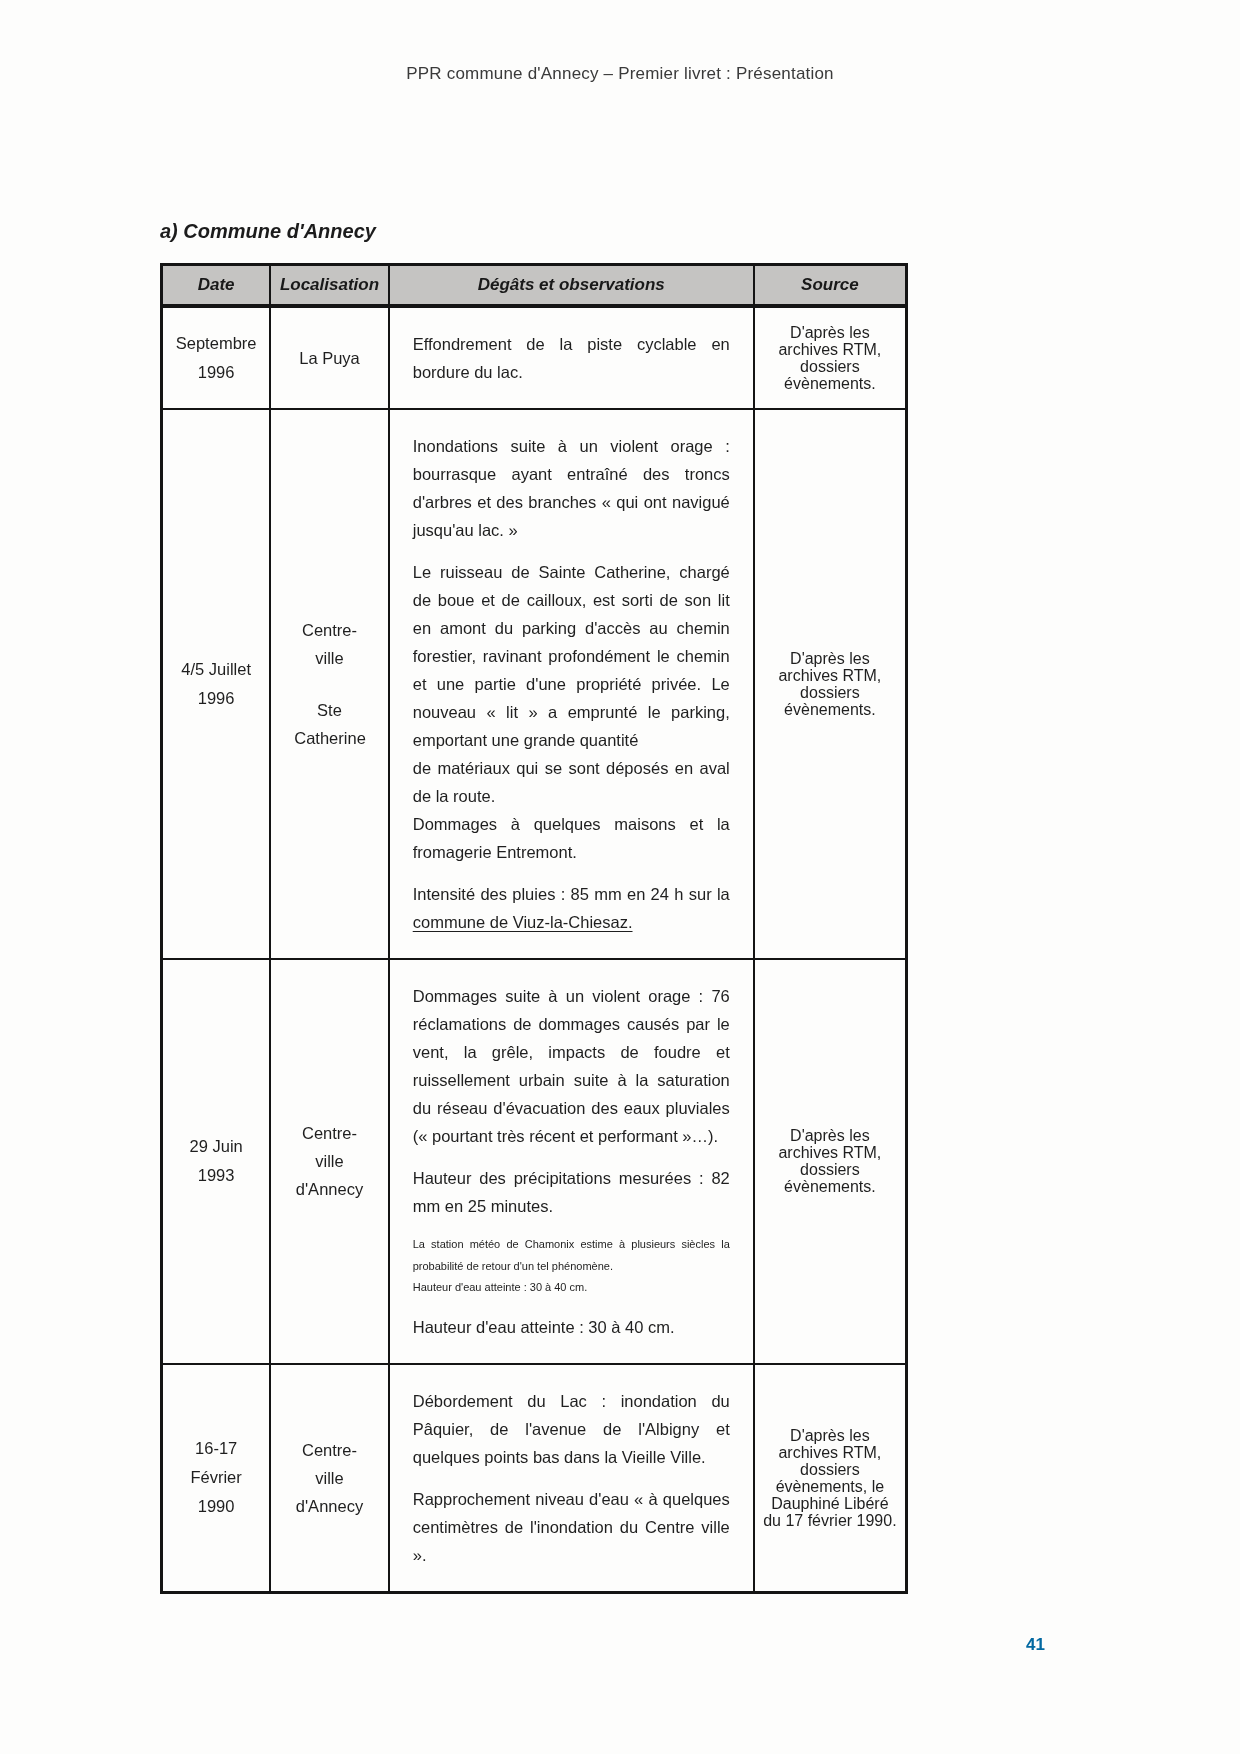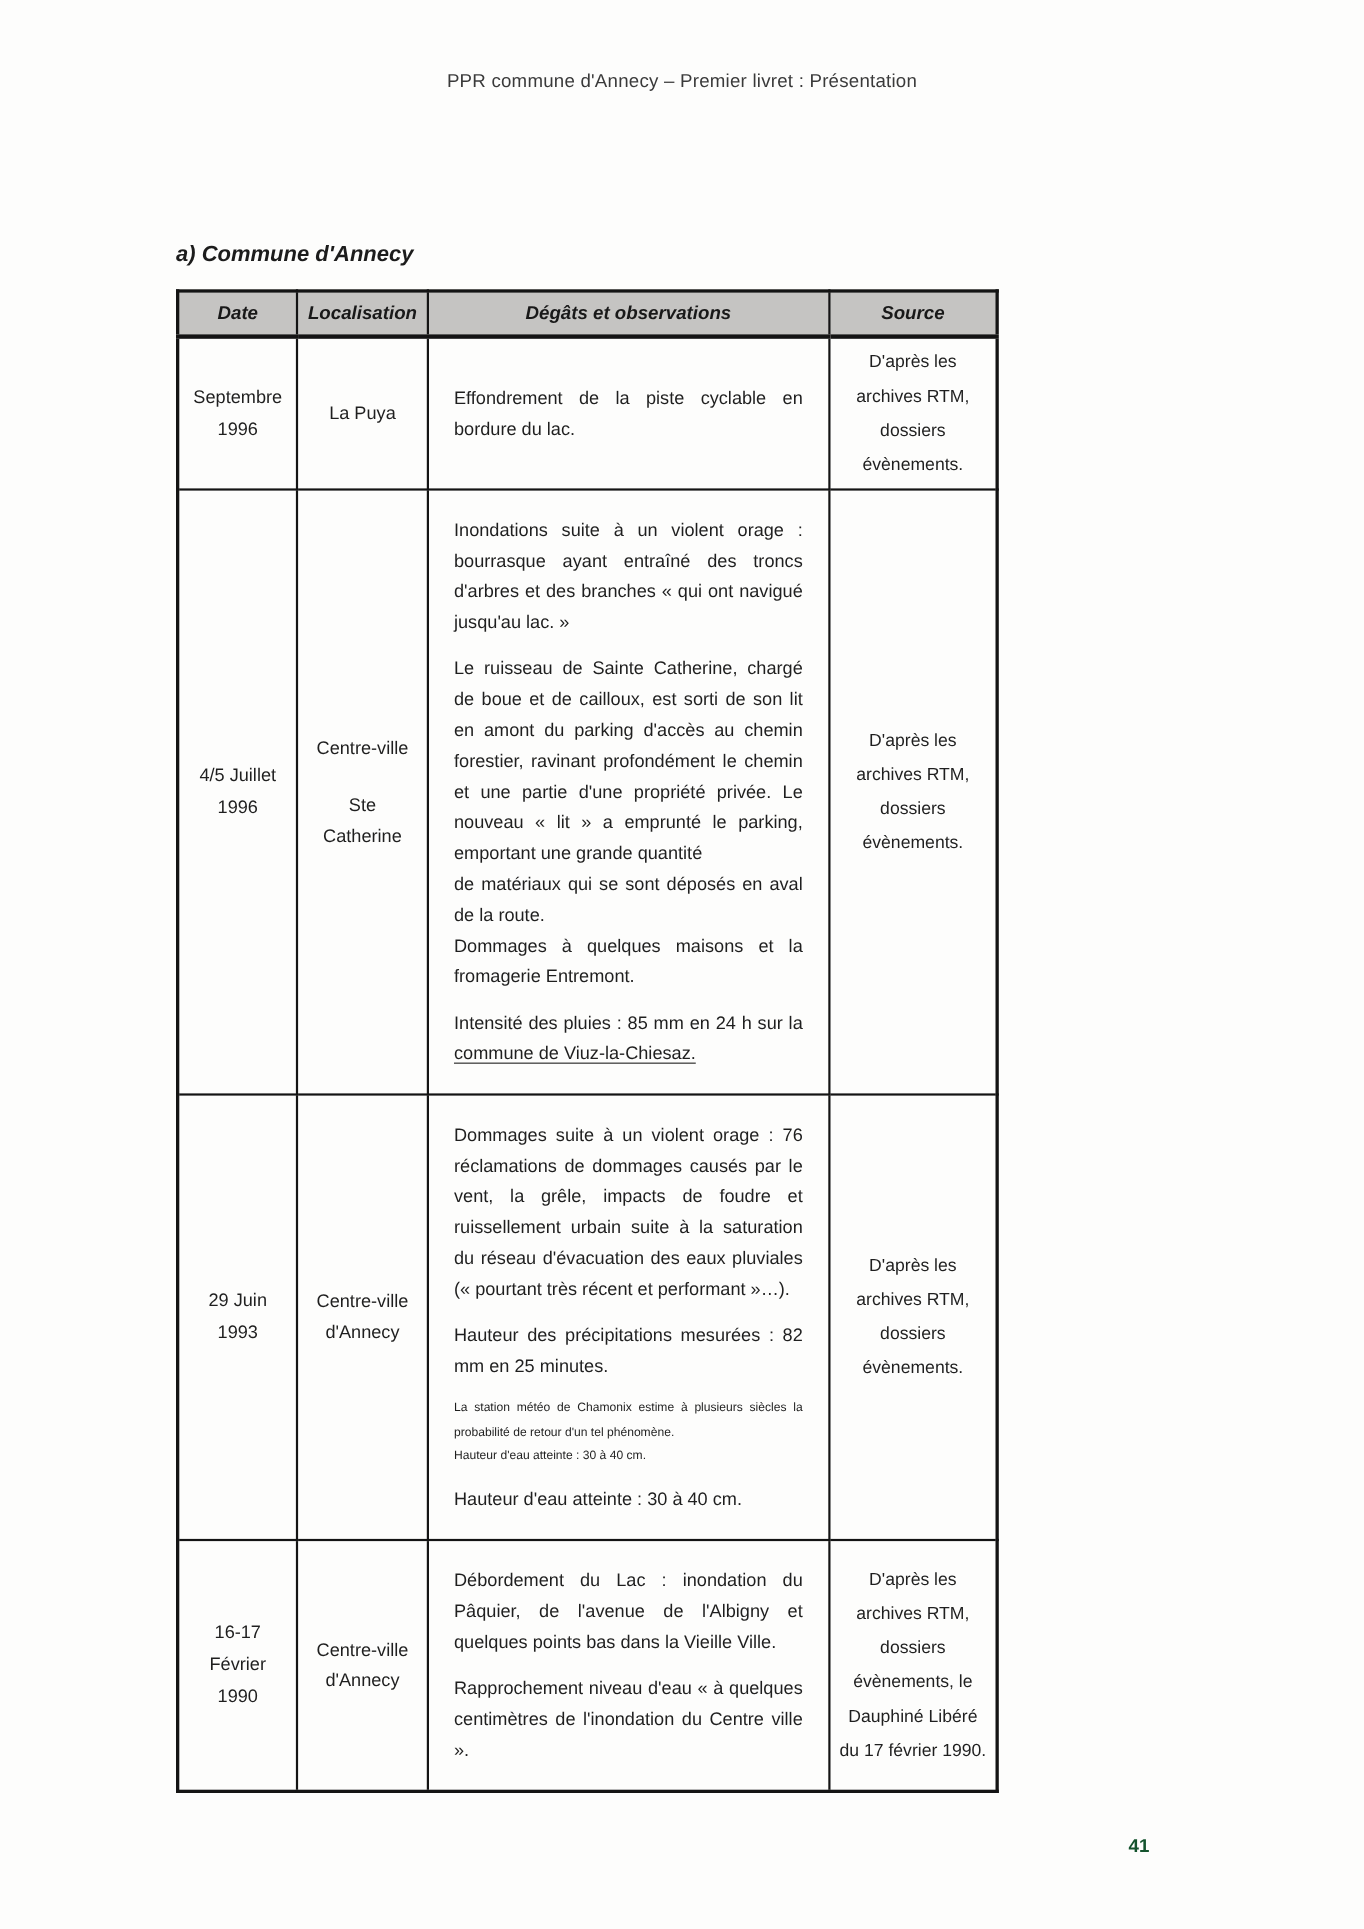--- a/index.html
+++ b/index.html
@@ -61,48 +61,48 @@
     line-height:28px;
     padding:8px 9px;
     color:#1f1f1f;
   }
   td.c-date{
     text-align:center;
     white-space:pre-line;
     line-height:29px;
   }
   td.c-loc{text-align:center;}
-  td.c-loc p{margin:0;}
+  td.c-loc p{margin:14px;}
   td.c-loc p + p{margin-top:24px;}
   td.c-deg{
     text-align:justify;
     white-space:pre-line;
   }
   td.c-deg p{margin:14px;}
   td.c-deg p + p{margin-top:13px;}
   td.c-deg p.small{
     font-size:11px;
     line-height:21.5px;
     margin-top:2px;
   }
   td.c-deg u{text-underline-offset:3px;}
   td.c-src{
     text-align:center;
     font-size:16px;
-    line-height:31px;
+    line-height:17px;
     white-space:pre-line;
     padding:6px 4px;
   }
   .page-number{
     position:absolute;
-    top:1669px;
+    top:1635px;
     left:1026px;
     font-size:17px;
     font-weight:bold;
-    color:#14532d;
+    color:#0369a1;
   }
 </style>
 </head>
 <body>
 
 <div class="page">
 
   <div class="running-header">PPR commune d'Annecy – Premier livret : Présentation</div>
 
   <div class="content">

